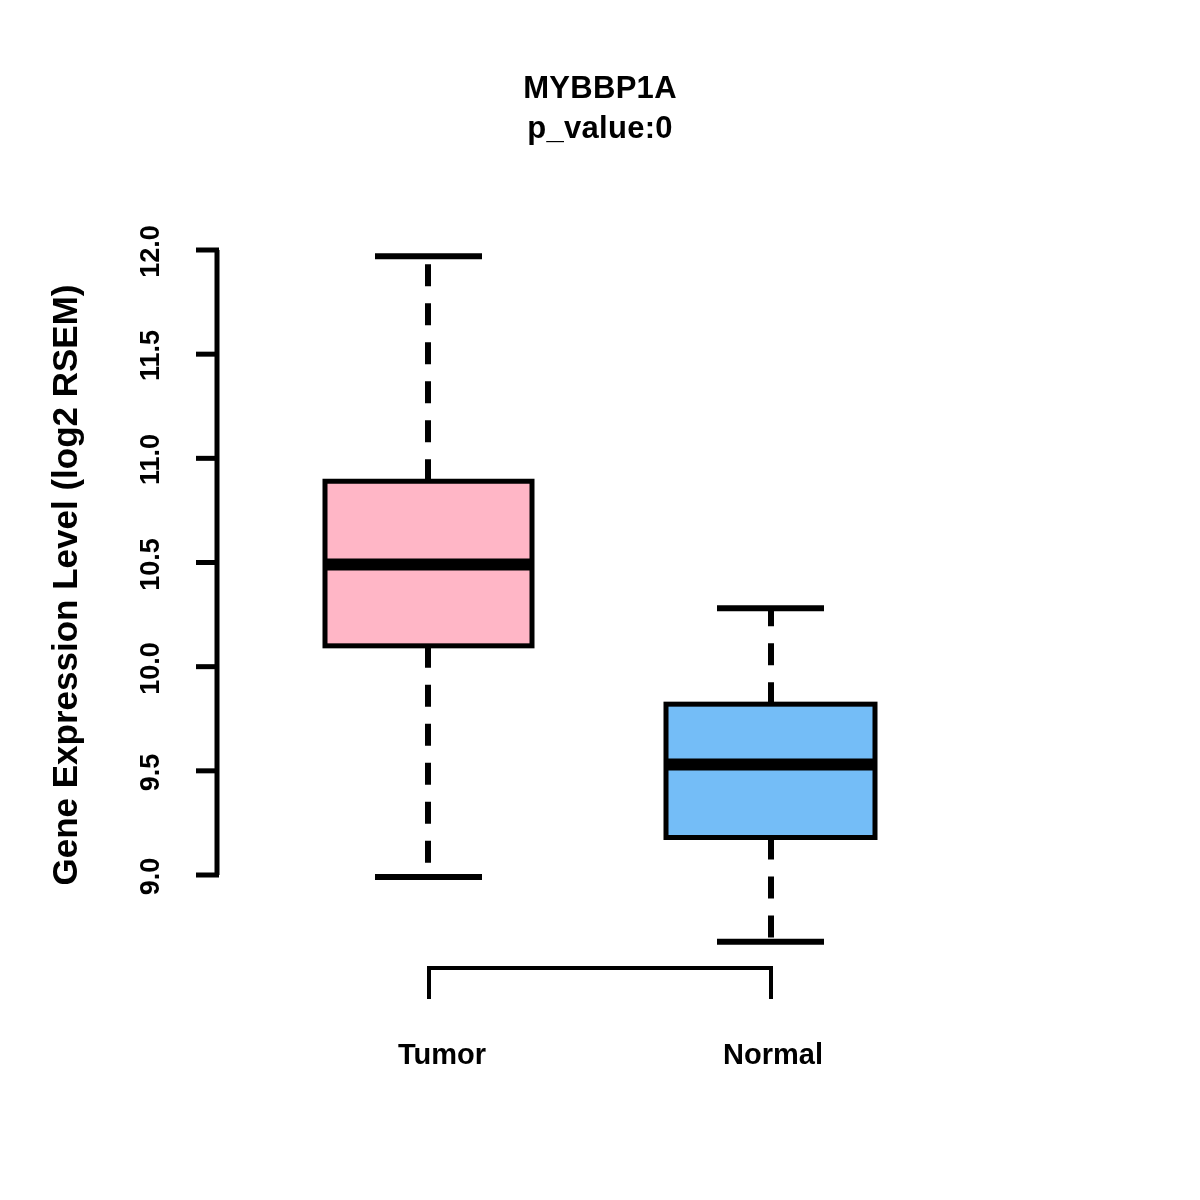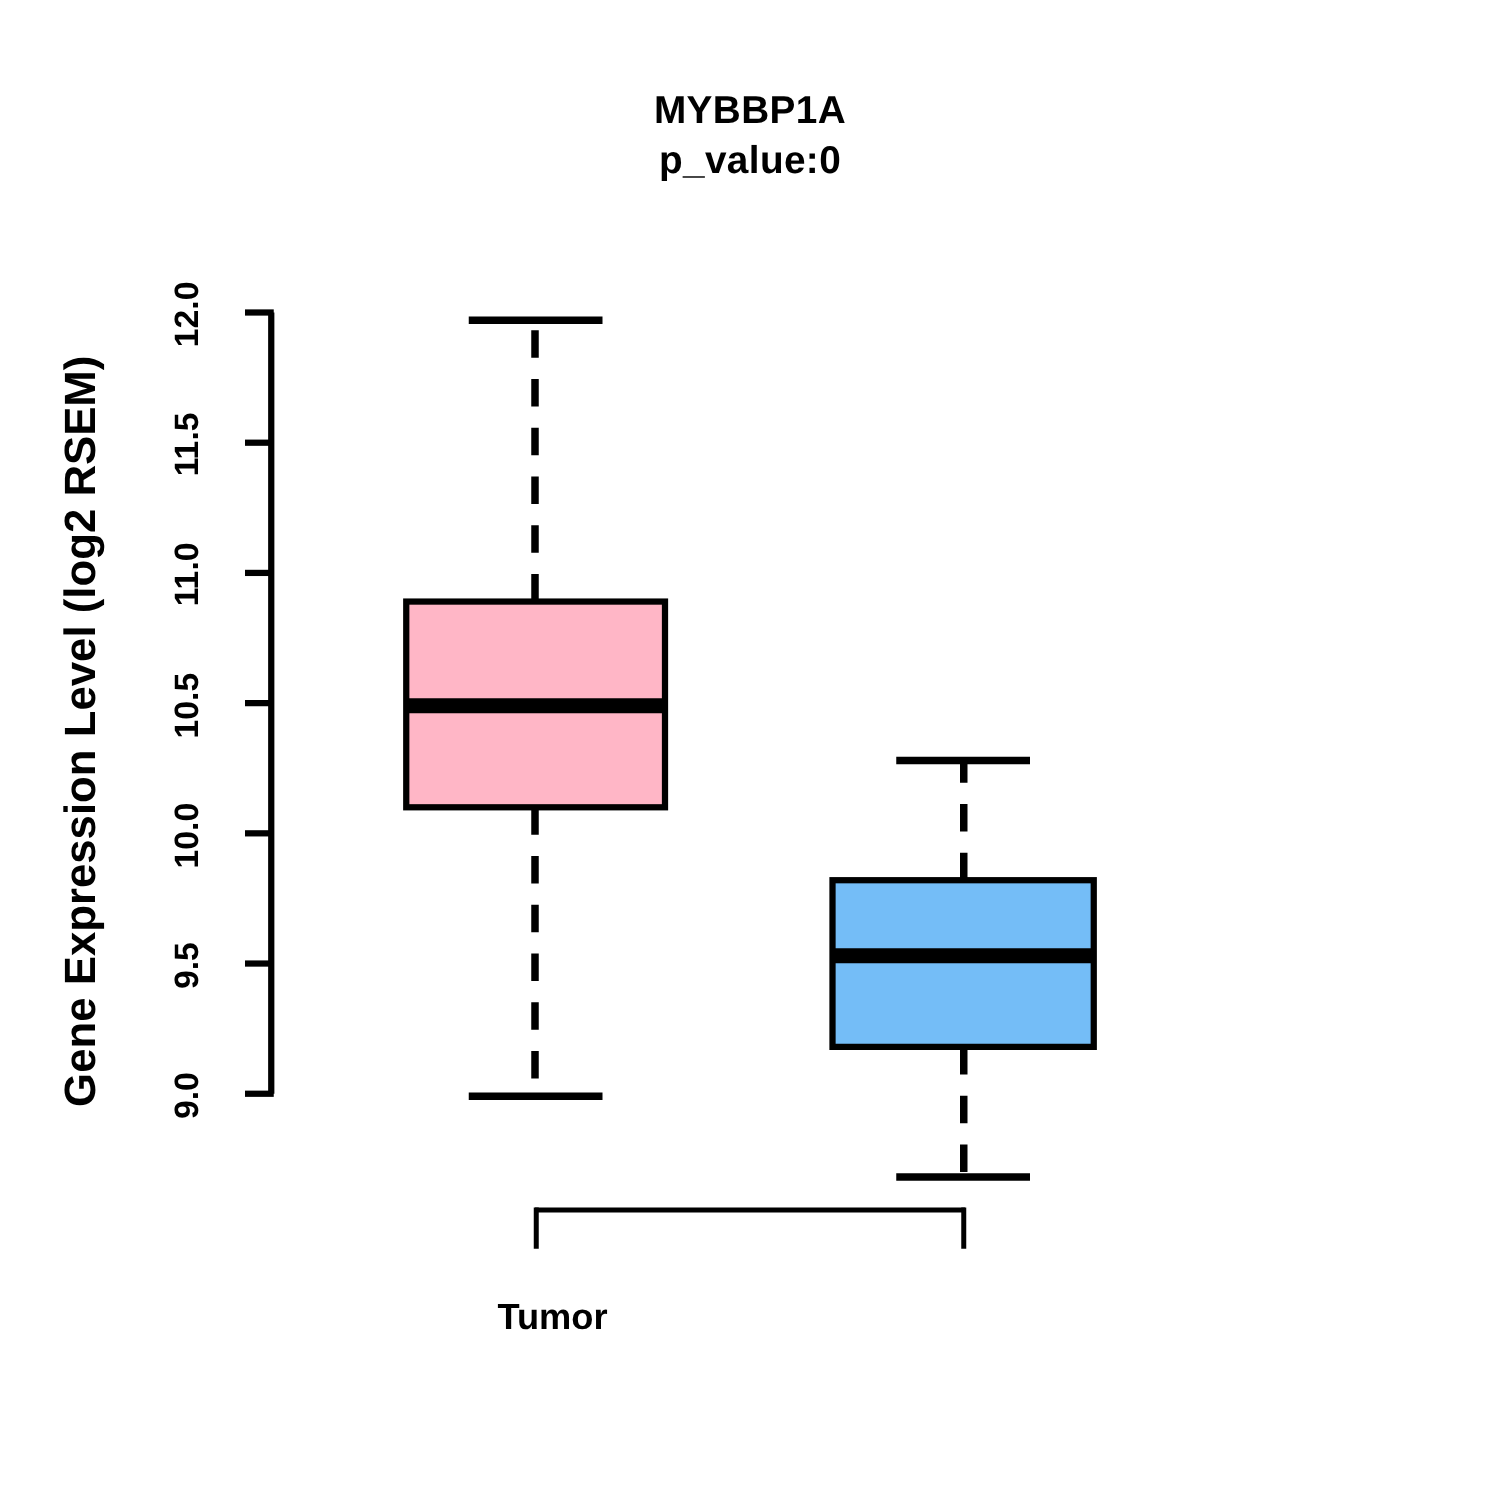--- a/index.html
+++ b/index.html
@@ -96,20 +96,21 @@
 
   <div class="ytick-label" style="left:110px; top:861px;">9.0</div>
   <div class="ytick-label" style="left: 110px; top: 756.833px;">9.5</div>
   <div class="ytick-label" style="left: 110px; top: 652.667px;">10.0</div>
   <div class="ytick-label" style="left: 110px; top: 548.5px;">10.5</div>
   <div class="ytick-label" style="left: 110px; top: 444.333px;">11.0</div>
   <div class="ytick-label" style="left: 110px; top: 340.167px;">11.5</div>
   <div class="ytick-label" style="left:110px; top:236px;">12.0</div>
 
   <div class="xtick-label" style="left:342px; top:1038px;">Tumor</div>
+  <div class="xtick-label" style="left:673px; top:1038px;">Normal</div>
 
   <svg class="canvas" viewBox="0 0 1200 1200" xmlns="http://www.w3.org/2000/svg">
 
     <g>
 
       <line x1="217" y1="250" x2="217" y2="875" stroke="#000000" stroke-width="5"></line>
 
       <line x1="196" y1="250" x2="219" y2="250" stroke="#000000" stroke-width="5"></line>
       <line x1="196" y1="354.16666666666663" x2="219" y2="354.16666666666663" stroke="#000000" stroke-width="5"></line>
       <line x1="196" y1="458.3333333333333" x2="219" y2="458.3333333333333" stroke="#000000" stroke-width="5"></line>

